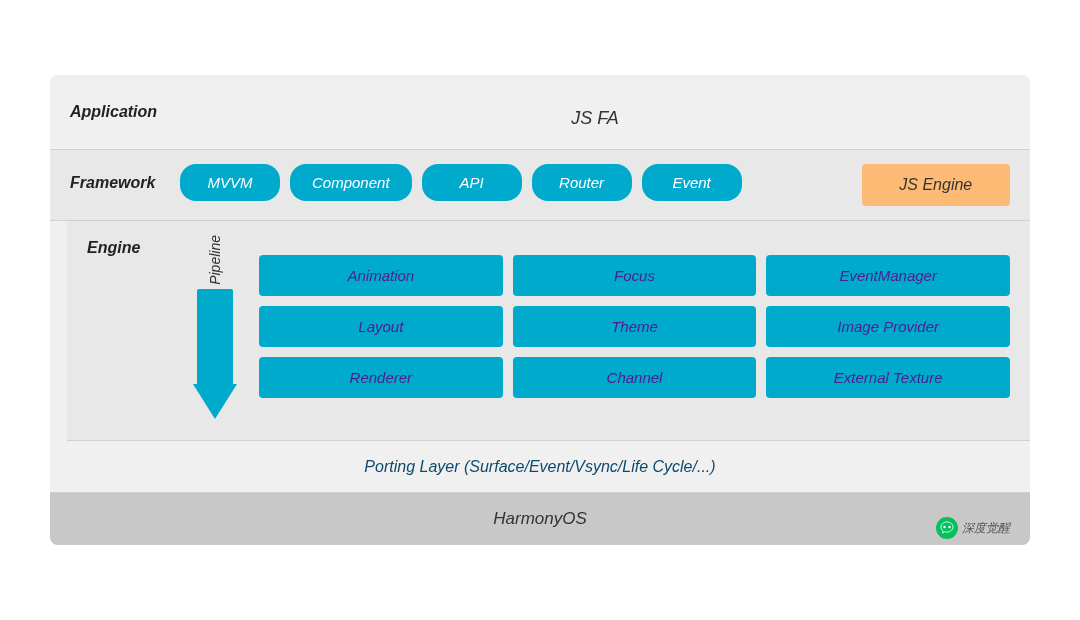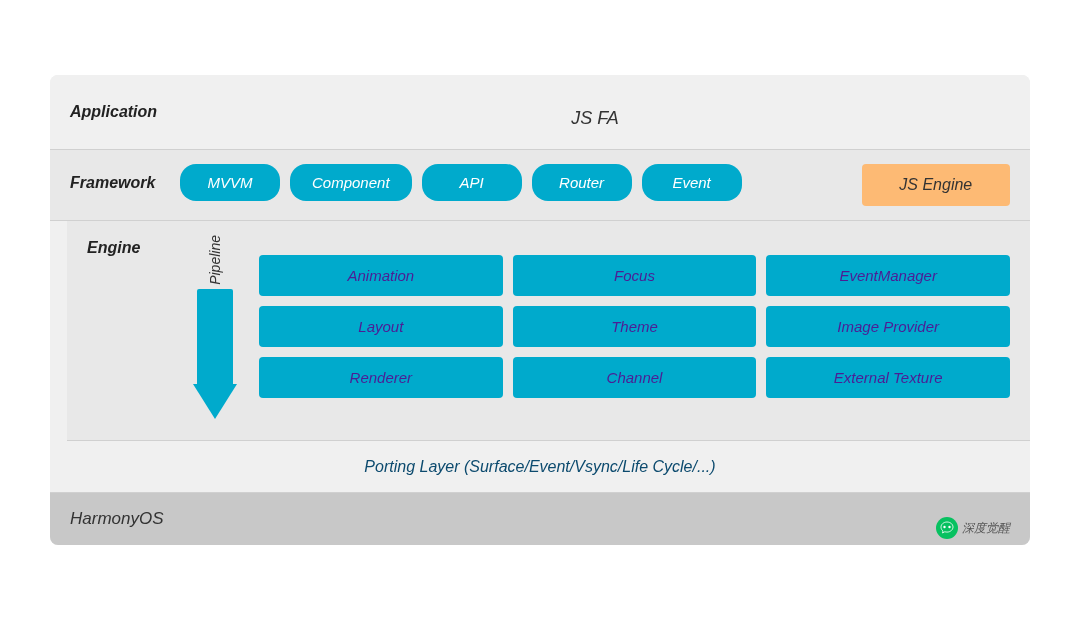--- a/index.html
+++ b/index.html
@@ -138,20 +138,21 @@
     }
     .porting-text {
       font-size: 16px;
       color: #0c4a6e;
     }
 
     
     .harmonyos-layer {
       background: #c8c8c8;
       min-height: 52px;
+      justify-content: center;
       position: relative;
       border-bottom: none;
     }
     .harmonyos-text {
       font-size: 17px;
       color: #333;
     }
     .wechat-badge {
       position: absolute;
       right: 20px;

